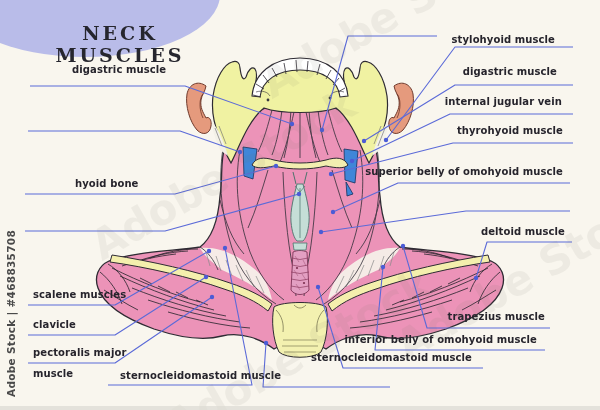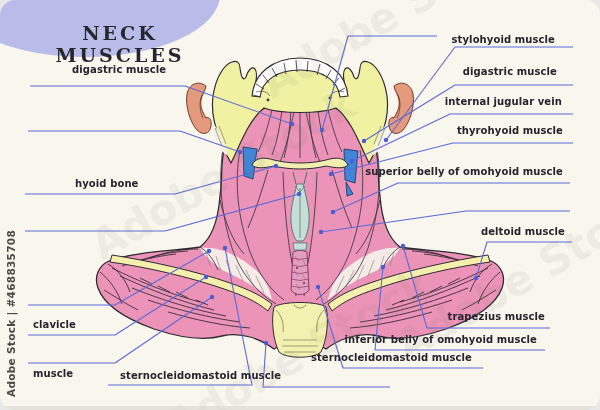--- a/index.html
+++ b/index.html
@@ -1,17 +1,17 @@
 <!DOCTYPE html>
 <html><head>
 <meta charset="utf-8">
 <style>
   html,body{margin:0;padding:0;background:#e8e8e8;}
   .canvas{position:relative;width:600px;height:410px;background:#f9f6ee;overflow:hidden;
-          font-family:"DejaVu Sans",sans-serif;border-radius:15px;}
+          font-family:"DejaVu Sans",sans-serif;}
   .title-ellipse{position:absolute;left:-50px;top:-68px;width:270px;height:125px;
           background:#b9bce9;border-radius:50%;}
   .title-text{position:absolute;left:25px;top:22px;width:190px;text-align:center;
           font-family:"DejaVu Serif",serif;font-weight:bold;font-size:19px;
           letter-spacing:3px;color:#26262e;}
   .lbl{position:absolute;font-family:"DejaVu Sans",sans-serif;font-weight:700;
           font-size:10px;color:#26242c;white-space:nowrap;letter-spacing:0.1px;}
   .fig,.lines{position:absolute;left:0;top:0;}
   .wm-vertical{position:absolute;left:5px;top:397px;transform:rotate(-90deg);
           transform-origin:0 0;font-size:10.5px;font-weight:700;color:#4a4a4a;
@@ -192,21 +192,23 @@
       <circle cx="383" cy="267" r="2.2"></circle>
         <circle cx="318" cy="287" r="2.2"></circle>
     </g>
   </svg>
 
   <div class="title-ellipse"></div>
   <div class="title-text">NECK MUSCLES</div>
 
   <div class="lbl" style="left:72px;top:64px">digastric muscle</div>
   <div class="lbl" style="left:75px;top:178px">hyoid bone</div>
+  <div class="lbl" style="left:33px;top:289px">scalene muscles</div>
   <div class="lbl" style="left:33px;top:319px">clavicle</div>
+  <div class="lbl" style="left:33px;top:347px">pectoralis major</div>
   <div class="lbl" style="left:33px;top:368px">muscle</div>
   <div class="lbl" style="left:120px;top:370px">sternocleidomastoid muscle</div>
 
   <div class="lbl" style="right:45px;top:34px">stylohyoid muscle</div>
   <div class="lbl" style="right:43px;top:66px">digastric muscle</div>
   <div class="lbl" style="right:37px;top:125px">thyrohyoid muscle</div>
   <div class="lbl" style="right:38px;top:96px">internal jugular vein</div>
   <div class="lbl" style="right:37px;top:166px">superior belly of omohyoid muscle</div>
   <div class="lbl" style="right:35px;top:226px">deltoid muscle</div>
   <div class="lbl" style="right:63px;top:334px">inferior belly of omohyoid muscle</div>

